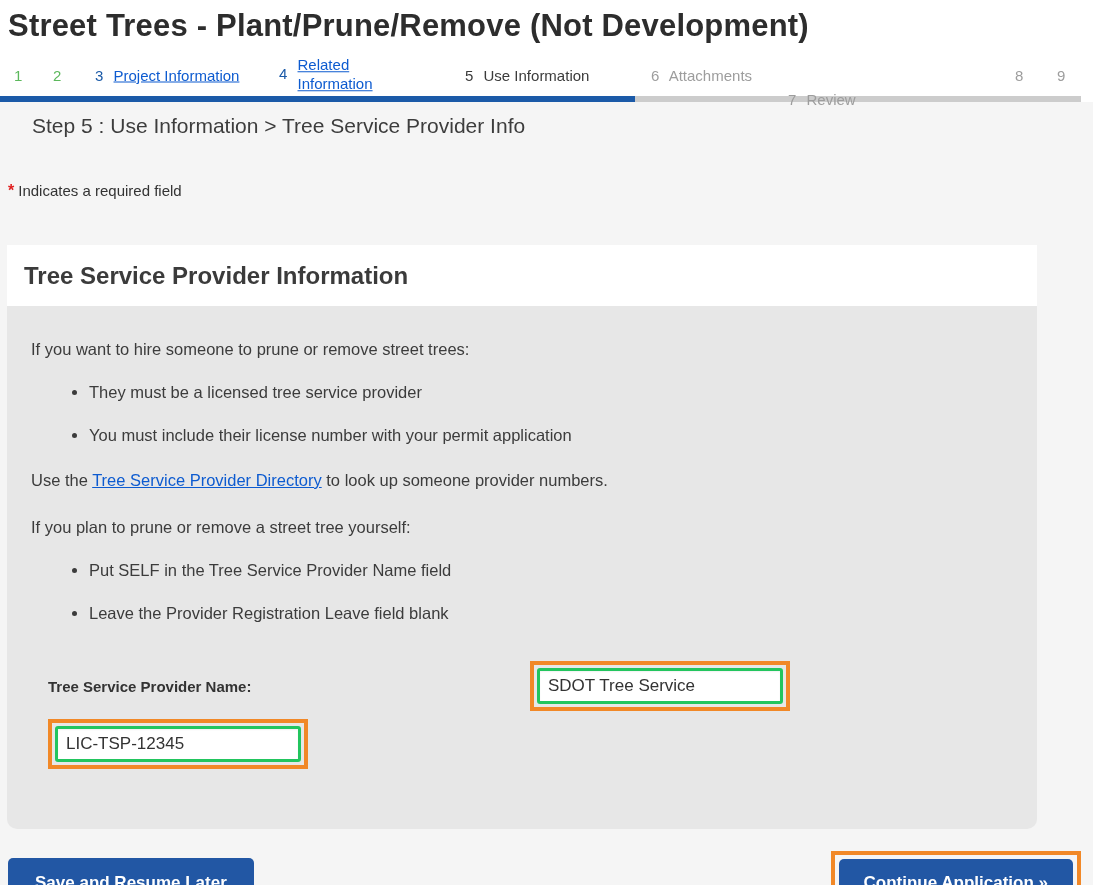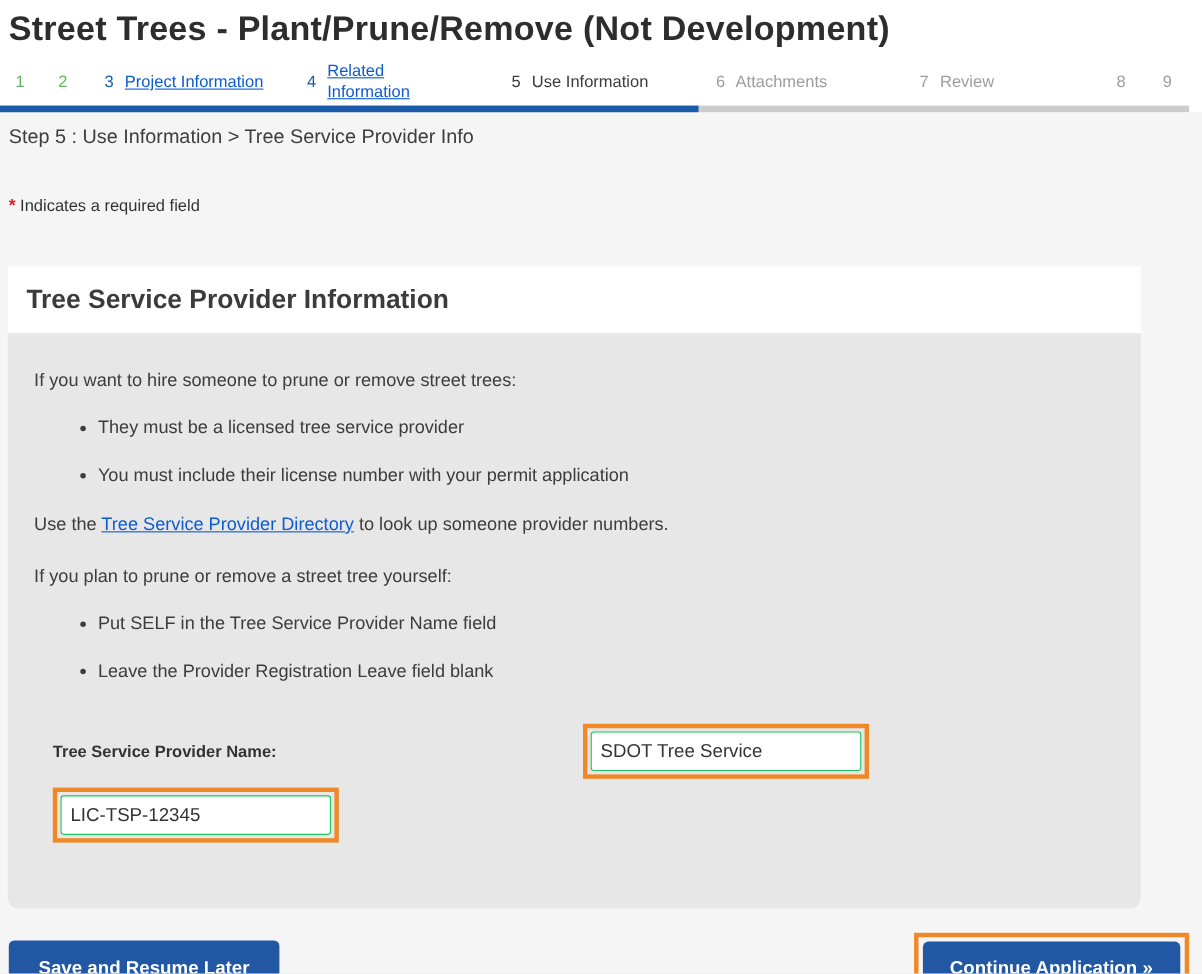--- a/index.html
+++ b/index.html
@@ -28,31 +28,32 @@
   .step-link a { color: #0d5bd0; text-decoration: underline; cursor: pointer; }
   .step-current { color: #3b3b3b; }
   .step-upcoming { color: #9d9d9d; }
   .s1 { left: 14px; }
   .s2 { left: 53px; }
   .s3 { left: 95px; }
   .s4 { left: 279px; }
   .s4 .lbl { display: inline-block; width: 82px; white-space: normal; vertical-align: middle; line-height: 1.25; }
   .s5 { left: 465px; }
   .s6 { left: 651px; }
-  .s7 { left: 836px; }
+  .s7 { left: 788px; margin-top: 24px; }
   .s8 { left: 1015px; }
   .s9 { left: 1057px; }
   .progress-track { width: 1081px; height: 6px; background: #cccccc; }
   .progress-fill { width: 635px; height: 6px; background: #1b5aa8; }
 
   
   .breadcrumb {
-    font-size: 18px;
+    font-size: 21px;
     color: #3d3d3d;
     padding: 12px 16px 0 8px;
+    margin-left: 24px;
   }
   .required-note { padding: 44px 0 0 8px; font-size: 15px; color: #333; }
   .required-note .star { color: #e02020; font-weight: bold; font-size: 16px; margin-right: 4px; }
 
   
   .panel { margin: 45px 12px 0 7px; width: 1030px; }
   .panel-header {
     background: #ffffff;
     padding: 17px 17px 16px 17px;
   }
@@ -76,21 +77,21 @@
   .field-row { display: flex; align-items: center; margin-bottom: 8px; margin-left: 17px; }
   .field-label { width: 482px; font-size: 15px; font-weight: bold; color: #333; }
   .highlight-frame {
     border: 4px solid #f18827;
     padding: 3px;
     display: inline-block;
   }
   .text-input {
     width: 246px;
     height: 36px;
-    border: 1px solid #22c55e;
+    border: 3px solid #22c55e;
     border-radius: 3px;
     background: #ffffff;
     font-family: "Liberation Sans", sans-serif;
     font-size: 17px;
     color: #333;
     padding: 0 8px;
     box-shadow: inset 0 1px 2px rgba(0,0,0,0.06);
   }
 
   

